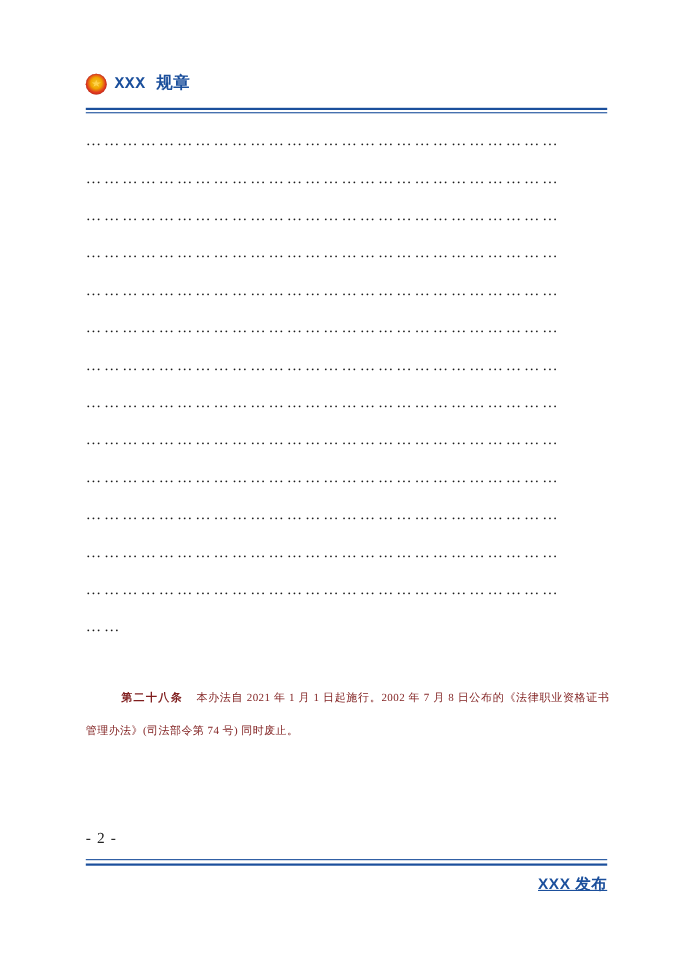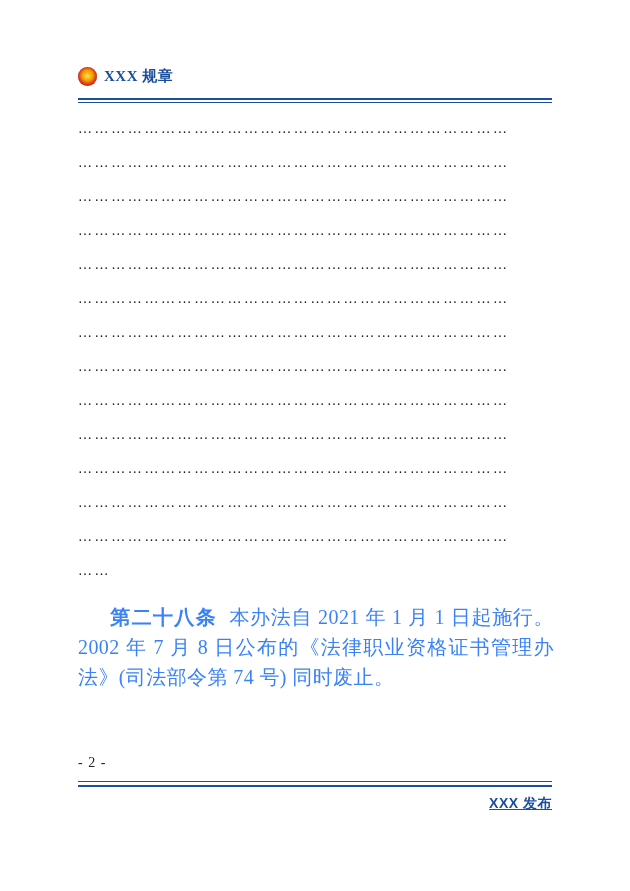--- a/index.html
+++ b/index.html
@@ -50,21 +50,21 @@
     left: 50%;
     top: 50%;
     width: 9px;
     height: 7px;
     transform: translate(-50%, -50%);
     background: #ffd34d;
     clip-path: polygon(50% 0%, 61% 35%, 98% 35%, 68% 57%, 79% 92%, 50% 70%, 21% 92%, 32% 57%, 2% 35%, 39% 35%);
   }
   .header-title {
     margin-left: 7px;
-    font-family: Liberation Serif, serif;
+    font-family: Liberation Mono, monospace;
     font-size: 15px;
     font-weight: bold;
     color: #1b4f9c;
     letter-spacing: 0.5px;
     line-height: 1;
   }
   .header-rule {
     position: absolute;
     left: 0;
     top: 38px;
@@ -95,25 +95,25 @@
     line-height: 34px;
     white-space: nowrap;
     overflow: hidden;
     height: 34px;
   }
   .dotline.short {
     letter-spacing: 2.6px;
   }
   .para {
     font-family: "Liberation Serif", serif;
-    font-size: 20px;
-    color: #3b82f6;
+    font-size: 10px;
+    color: #7f1d1d;
     line-height: 30px;
     text-align: justify;
-    margin-top: 14px;
+    margin-top: 32px;
     letter-spacing: 0.4px;
   }
   .para .indent {
     display: inline-block;
     width: 32px;
   }
   .para .bold-term {
     font-weight: bold;
     letter-spacing: 1px;
   }

